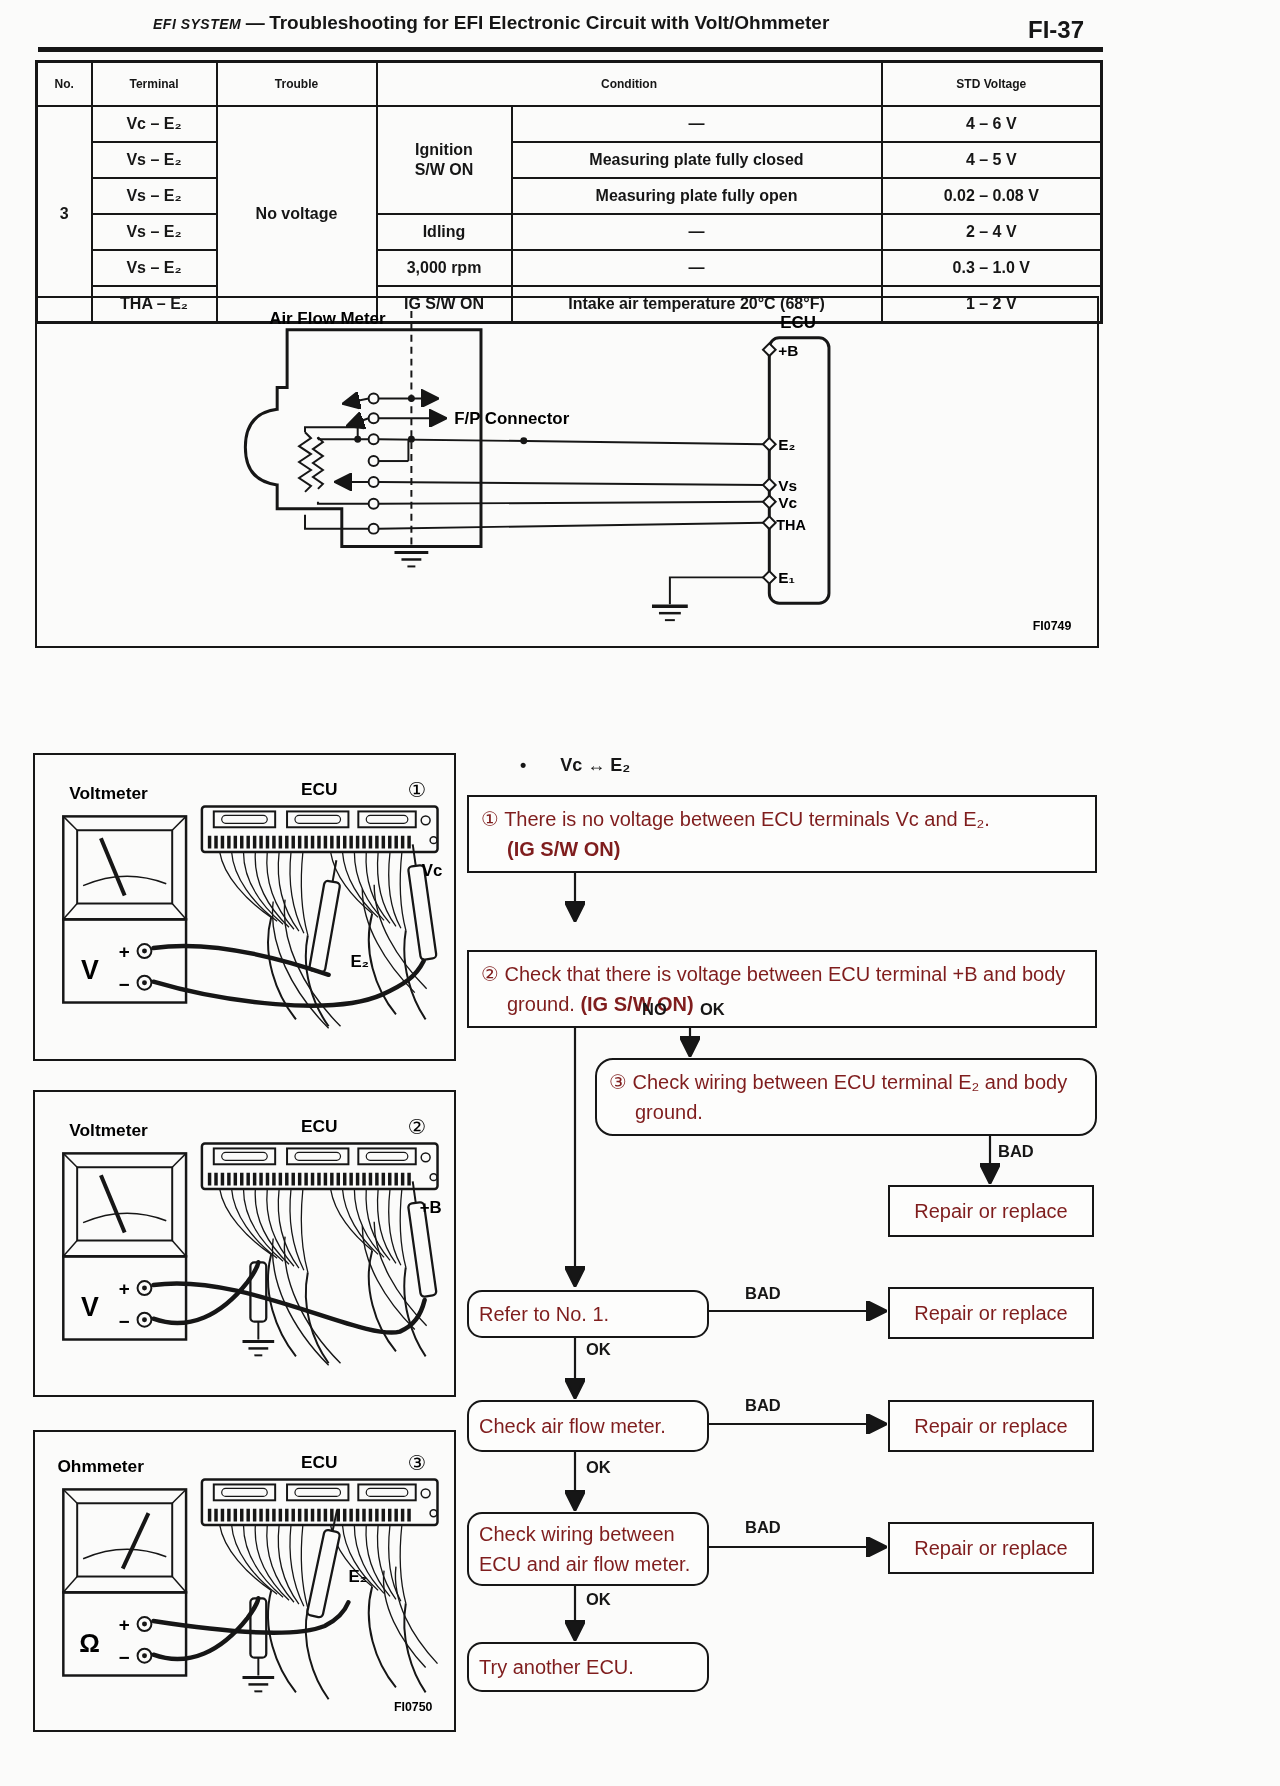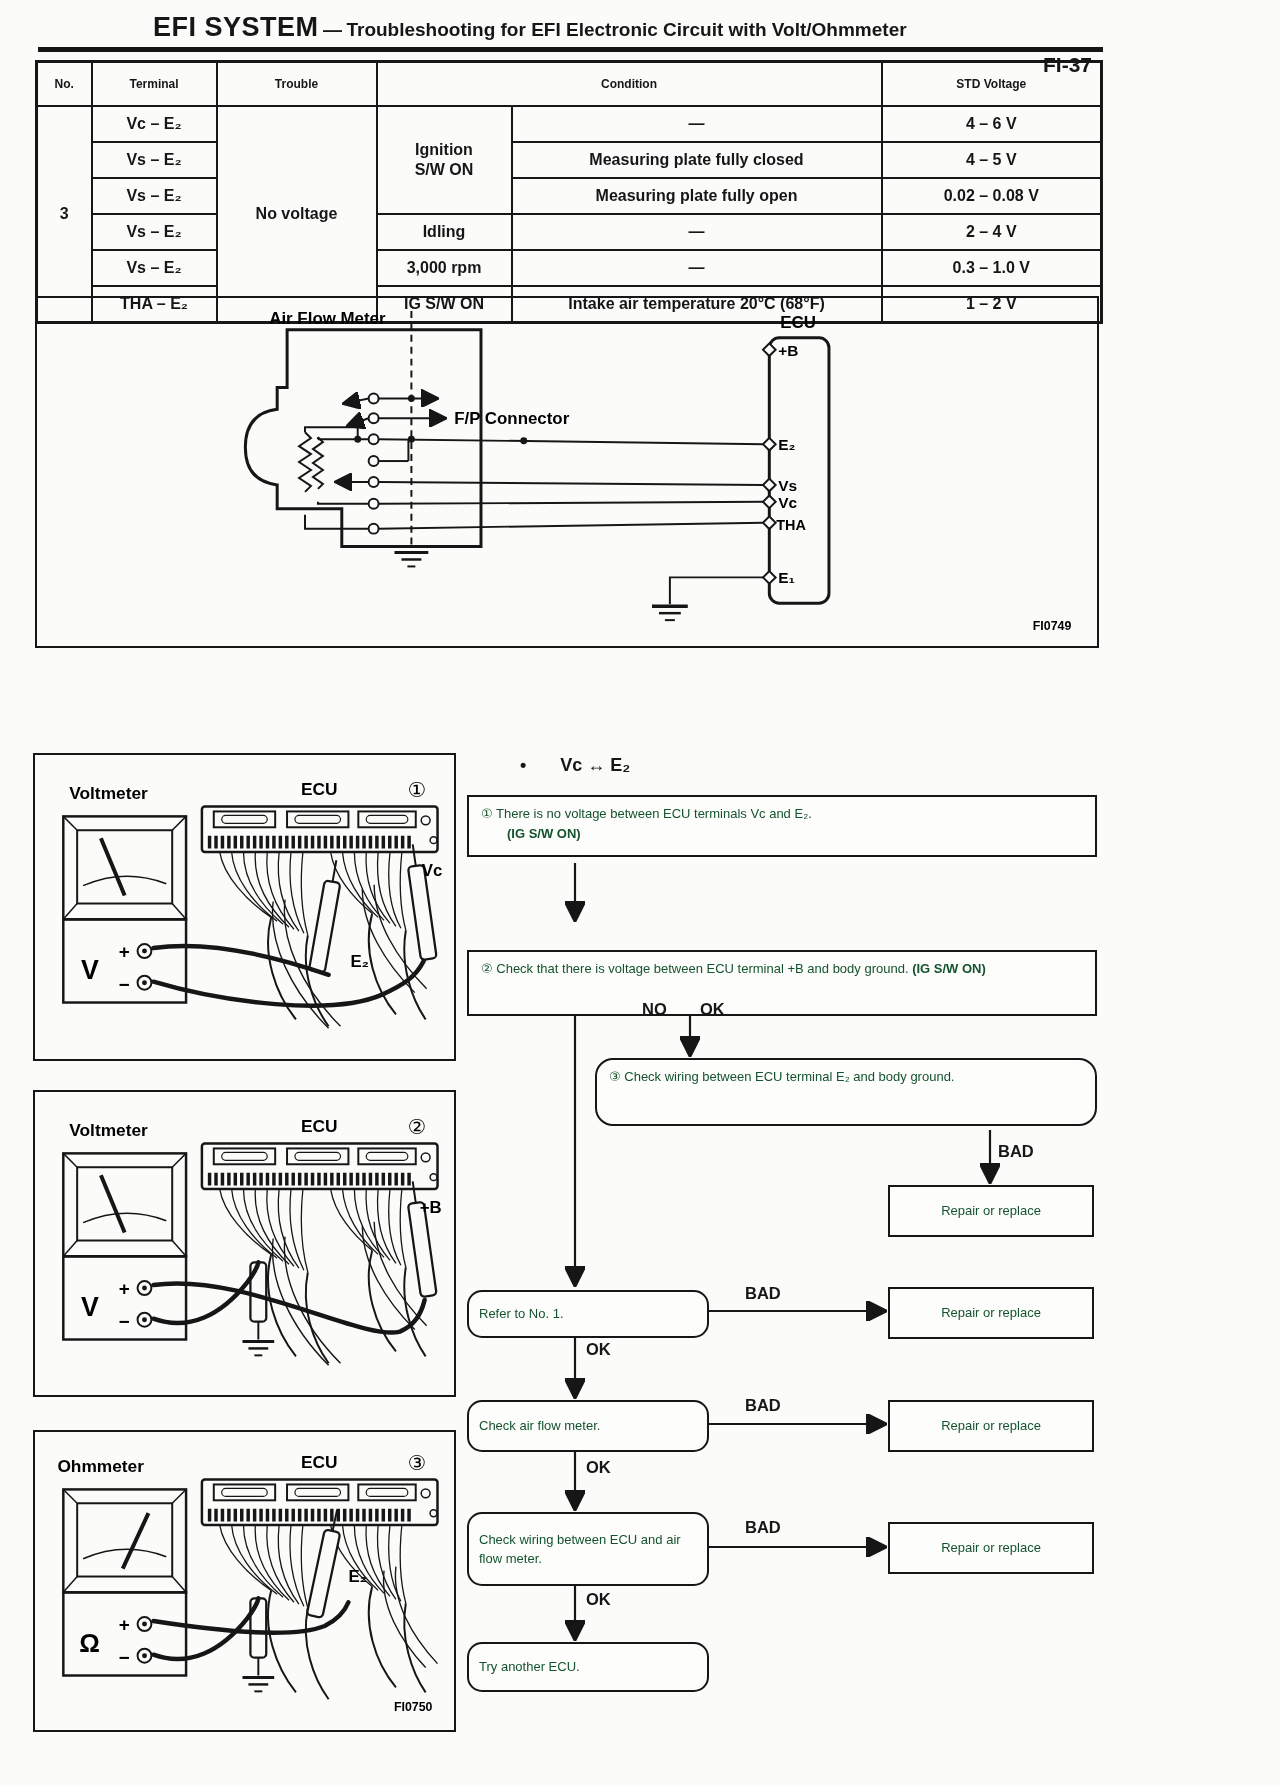--- a/index.html
+++ b/index.html
@@ -5,37 +5,37 @@
   html,body{margin:0;padding:0;}
   body{
     width:1280px;height:1786px;position:relative;
     background:#fbfbfa;color:#161616;
     font-family:"Liberation Sans","DejaVu Sans",sans-serif;
     overflow:hidden;
   }
   .abs{position:absolute;}
   
   #hdr{position:absolute;left:35px;top:12px;width:1065px;height:40px;}
-  #hdr .t-bold{font-size:27px;font-weight:800;letter-spacing:.5px;}
+  #hdr .t-bold{font-size:14px;font-weight:800;letter-spacing:.5px;font-style:italic;}
   #hdr .t-rest{font-size:19px;font-weight:600;}
-  #hdr .pageno{position:absolute;right:8px;top:4px;font-size:21px;font-weight:800;margin-top:37px;}
+  #hdr .pageno{position:absolute;right:16px;top:4px;font-size:24px;font-weight:800;}
   #hdr-rule{position:absolute;left:38px;top:47px;width:1065px;height:5px;background:#161616;}
   
   #spec{position:absolute;left:35px;top:60px;}
   #spec table{border-collapse:collapse;table-layout:fixed;width:1065px;border:3px solid #161616;}
   #spec th,#spec td{border:2px solid #161616;text-align:center;vertical-align:middle;
     font-weight:700;color:#161616;padding:1px 6px;overflow:hidden;}
   #spec th{font-size:12px;height:40px;}
   #spec td{font-size:16px;height:32px;}
   .two-line{display:inline-block;max-width:84px;line-height:1.25;}
   
   .frame{position:absolute;border:2.5px solid #161616;background:transparent;}
   
   .fc-box{position:absolute;border:2.5px solid #161616;background:#fdfdfc;
-    font-size:13px;line-height:1.5;color:#14532d;}
+    font-size:20px;line-height:1.5;color:#7f1d1d;}
   .fc-text{padding:7px 12px 7px 38px;text-indent:-26px;}
   .fc-text b.blk{display:block;text-indent:0;}
   .fc-center{display:flex;align-items:center;padding:0 10px;border-radius:15px;}
   .fc-mid{display:flex;align-items:center;justify-content:center;text-align:center;}
   .fc-label{position:absolute;font-size:16.5px;font-weight:700;}
   #fc-head{position:absolute;left:520px;top:755px;font-size:18px;font-weight:700;}
   #fc-head .gap{display:inline-block;width:34px;}
   svg{display:block;}
   line,path,polyline,rect.sline,circle.sline{stroke:#161616;}
 </style>

